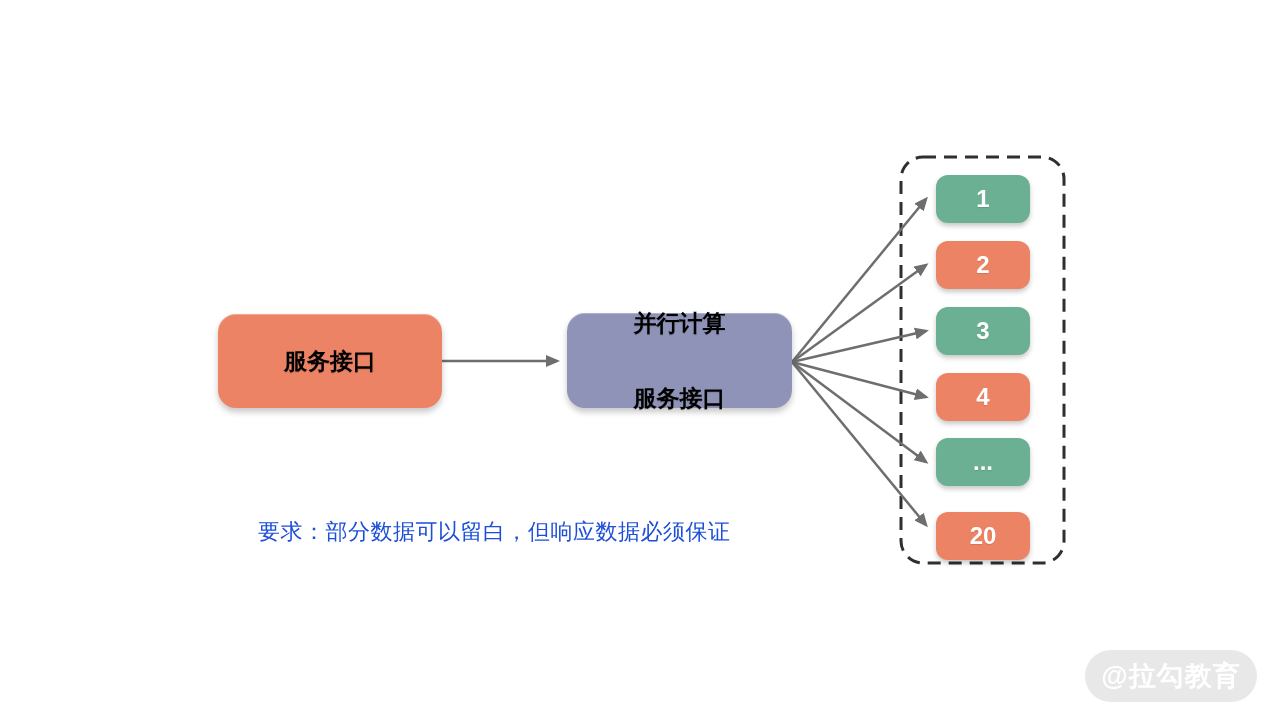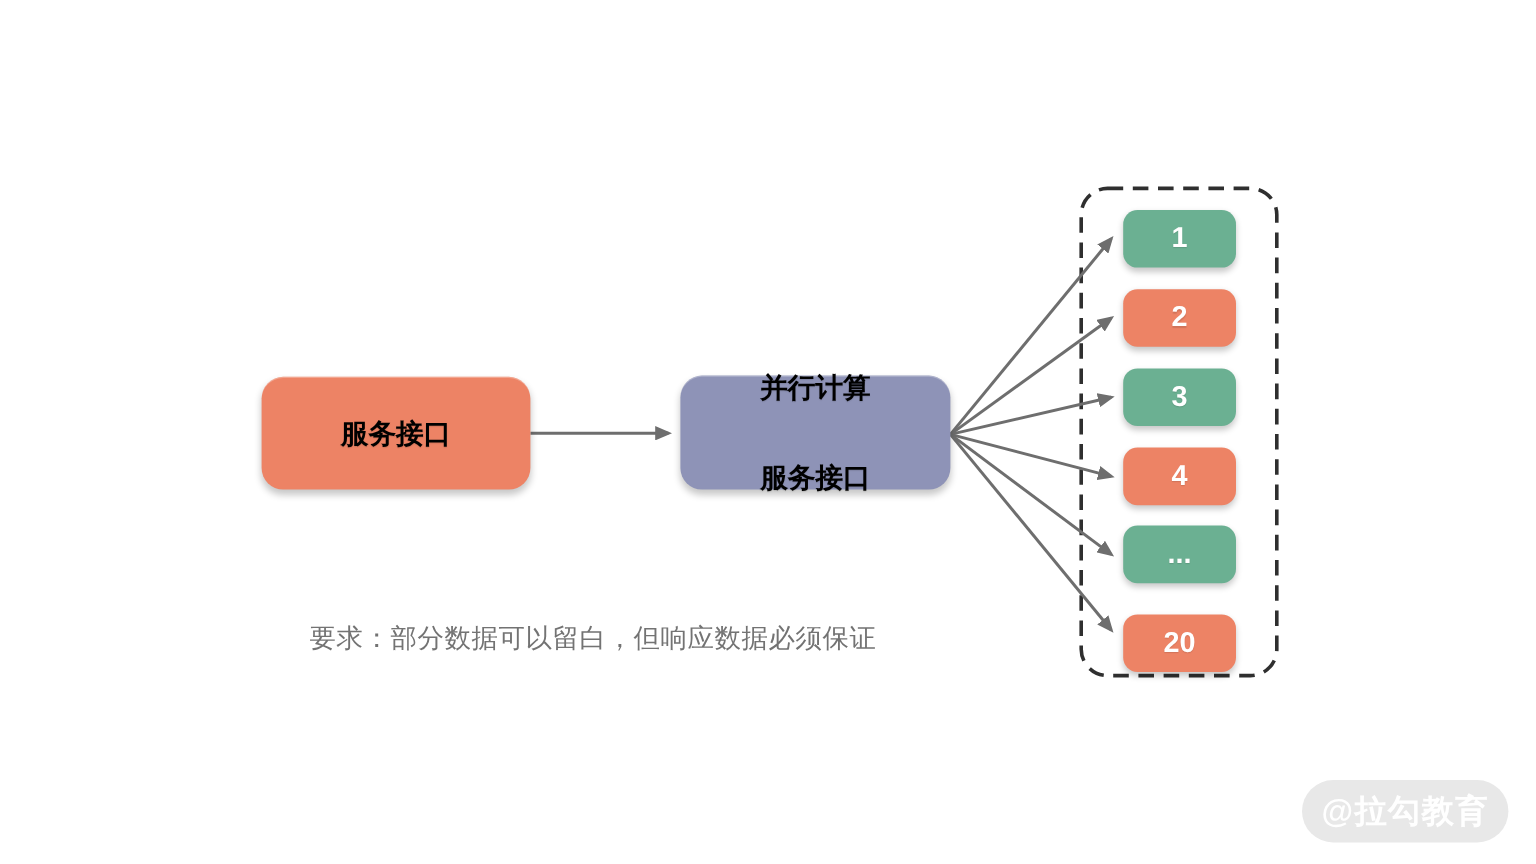--- a/index.html
+++ b/index.html
@@ -63,21 +63,21 @@
     font-size: 24px;
     box-shadow: 0 3px 5px rgba(0,0,0,0.22);
     text-shadow: 0 1px 1px rgba(0,0,0,0.12);
   }
   .task-box.green  { background: var(--green,  #6bb092); }
   .task-box.orange { background: var(--orange, #ed8365); }
   .note {
     position: absolute;
     left: 258px; top: 517px;
     font-size: 22px;
-    color: #737373;
+    color: #1d4ed8;
     letter-spacing: 0.5px;
     white-space: nowrap;
   }
   .watermark {
     position: absolute;
     left: 1085px; top: 650px;
     width: 172px; height: 52px;
     border-radius: 26px;
     background: var(--watermark-bg, #e8e8e8);
     display: flex;

